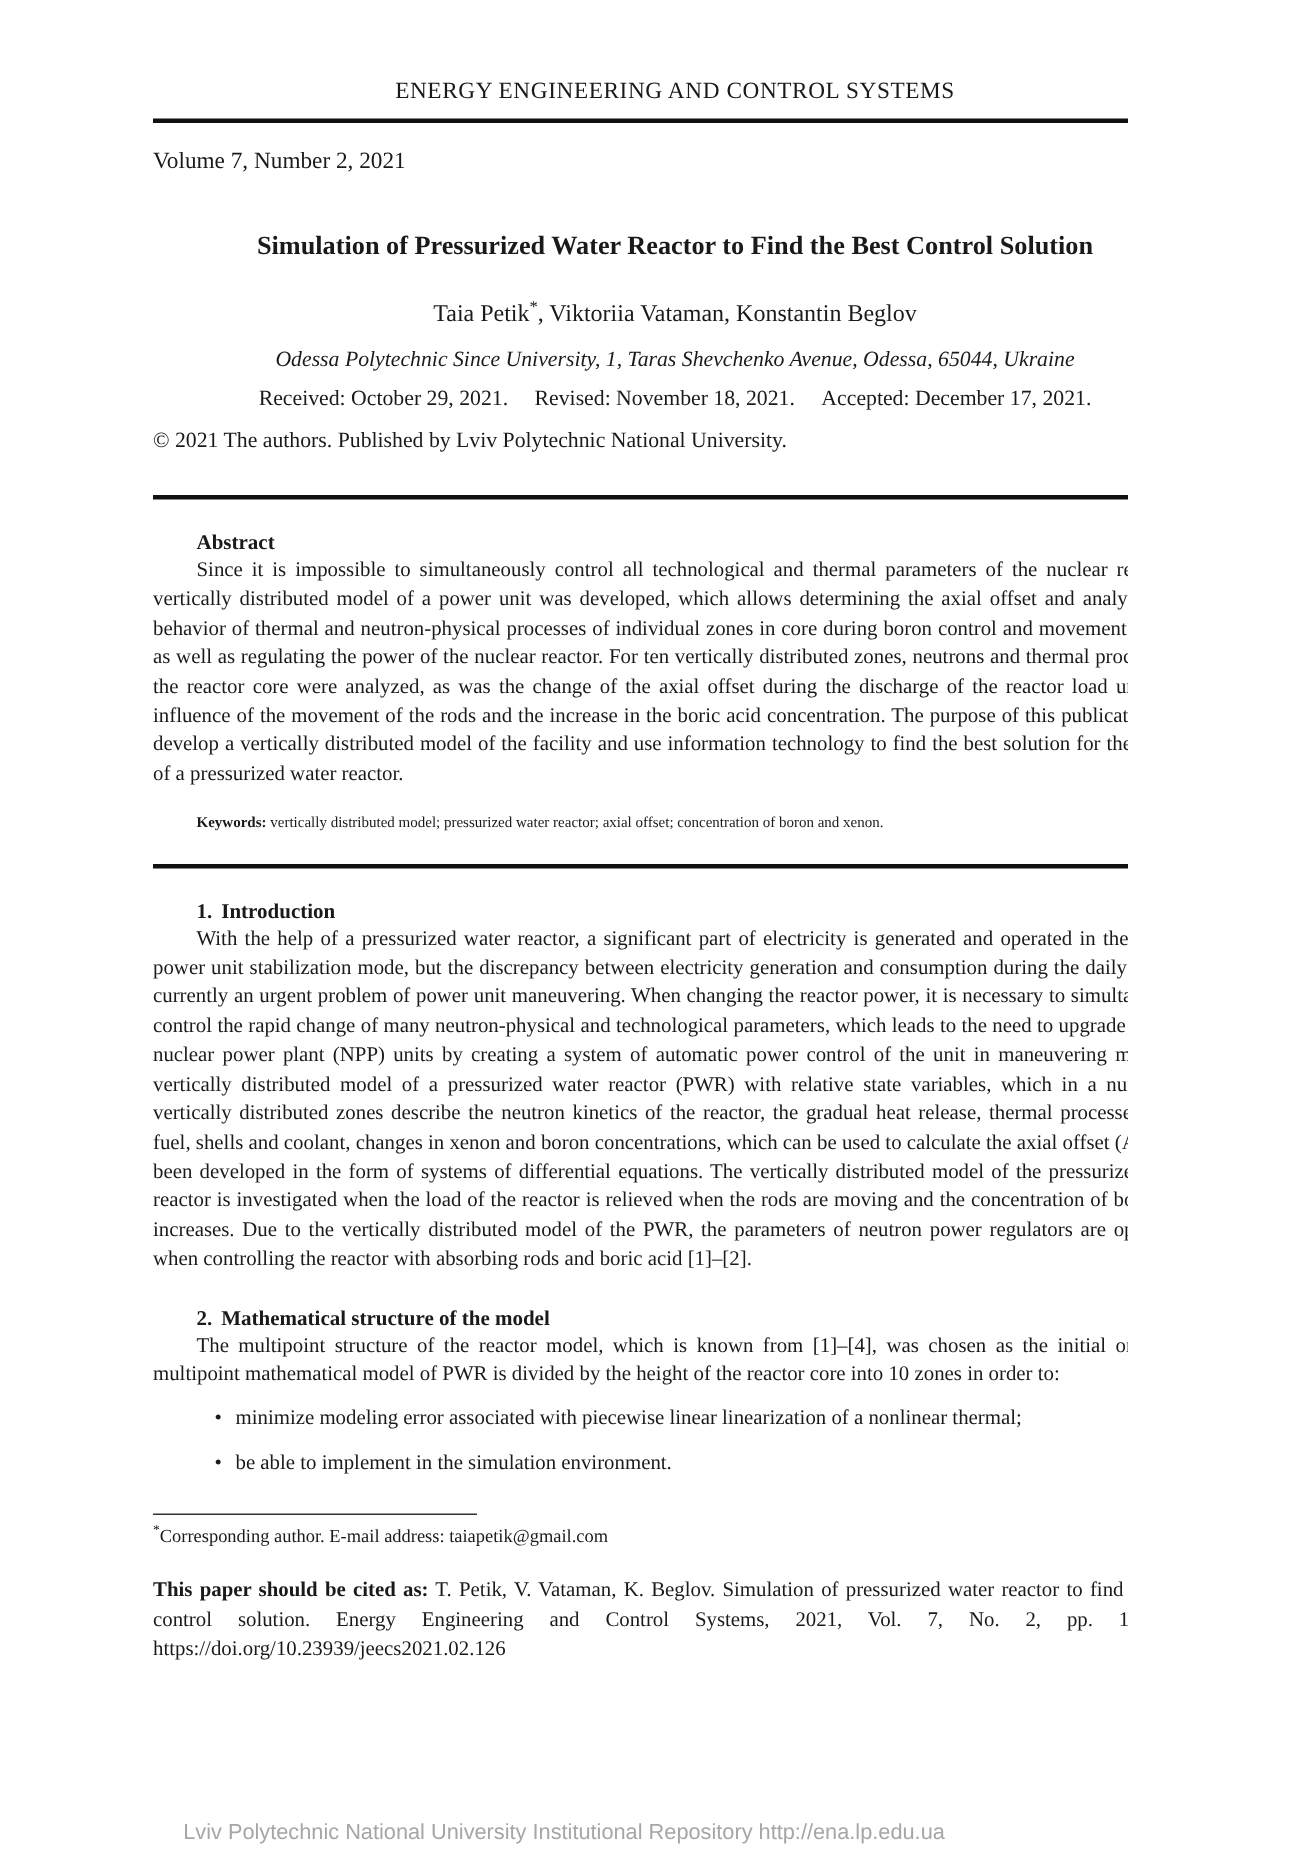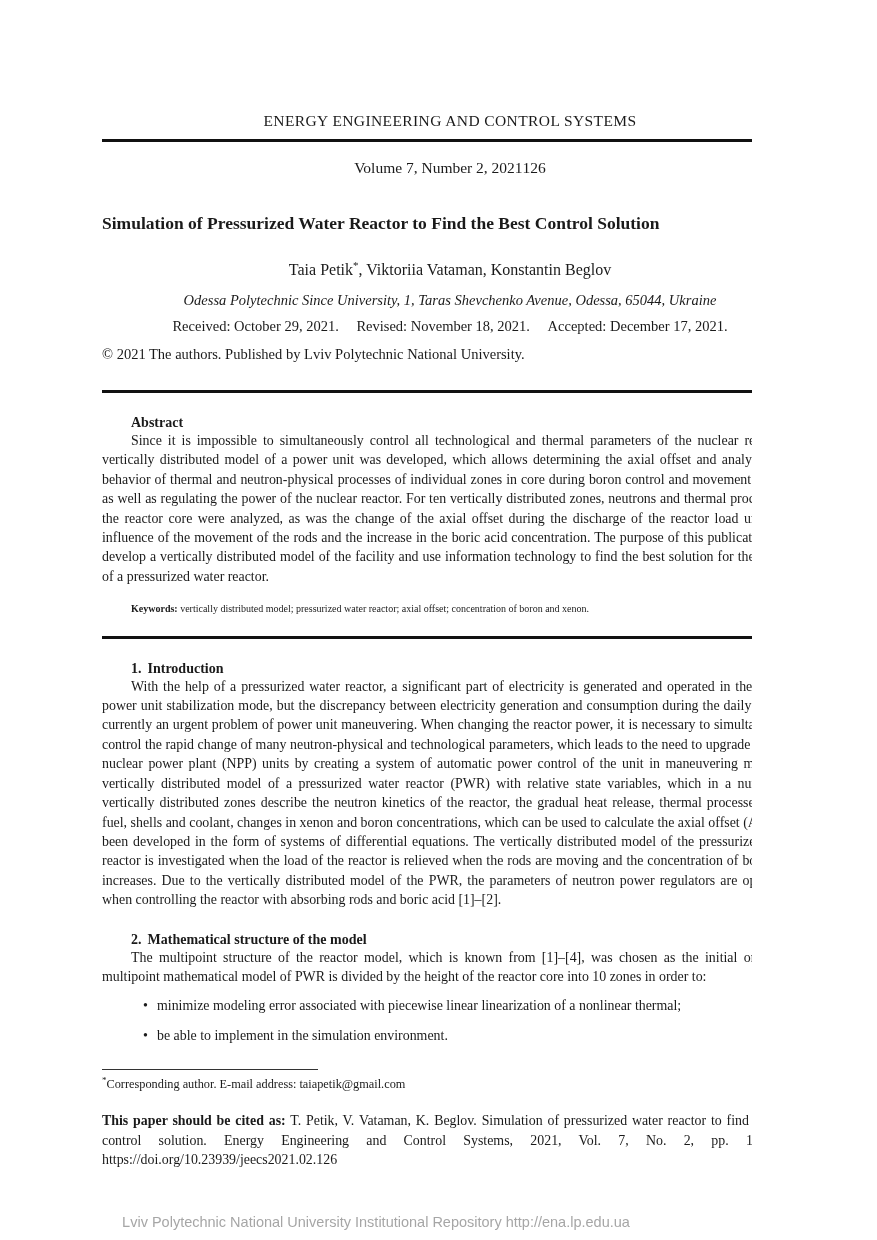--- a/index.html
+++ b/index.html
@@ -9,45 +9,45 @@
   }
   .page {
     position: relative;
     width: 752px;
     height: 1240px;
     background: #ffffff;
     font-family: "Liberation Serif", "DejaVu Serif", serif;
     color: #1a1a1a;
     overflow: hidden;
     box-sizing: border-box;
-    padding: 112px 79px 0 102px;
+    padding: 52px 79px 0 102px;
   }
   .content { width: 696px; }
 
   .journal-name {
     text-align: center;
     font-size: 15.5px;
     letter-spacing: 0.4px;
     margin-bottom: 9px;
     white-space: nowrap;
   }
   .rule-heavy {
     border: 0;
     border-top: 3px solid #111111;
     margin: 0;
   }
   .issue-row {
     display: flex;
-    justify-content: center;
+    justify-content: space-between;
     font-size: 15.5px;
     margin-top: 17px;
   }
 
   .paper-title {
-    text-align: left;
+    text-align: center;
     font-weight: bold;
     font-size: 17.5px;
     margin-top: 36px;
   }
   .authors {
     text-align: center;
     font-size: 16px;
     margin-top: 27px;
   }
   .authors sup {

